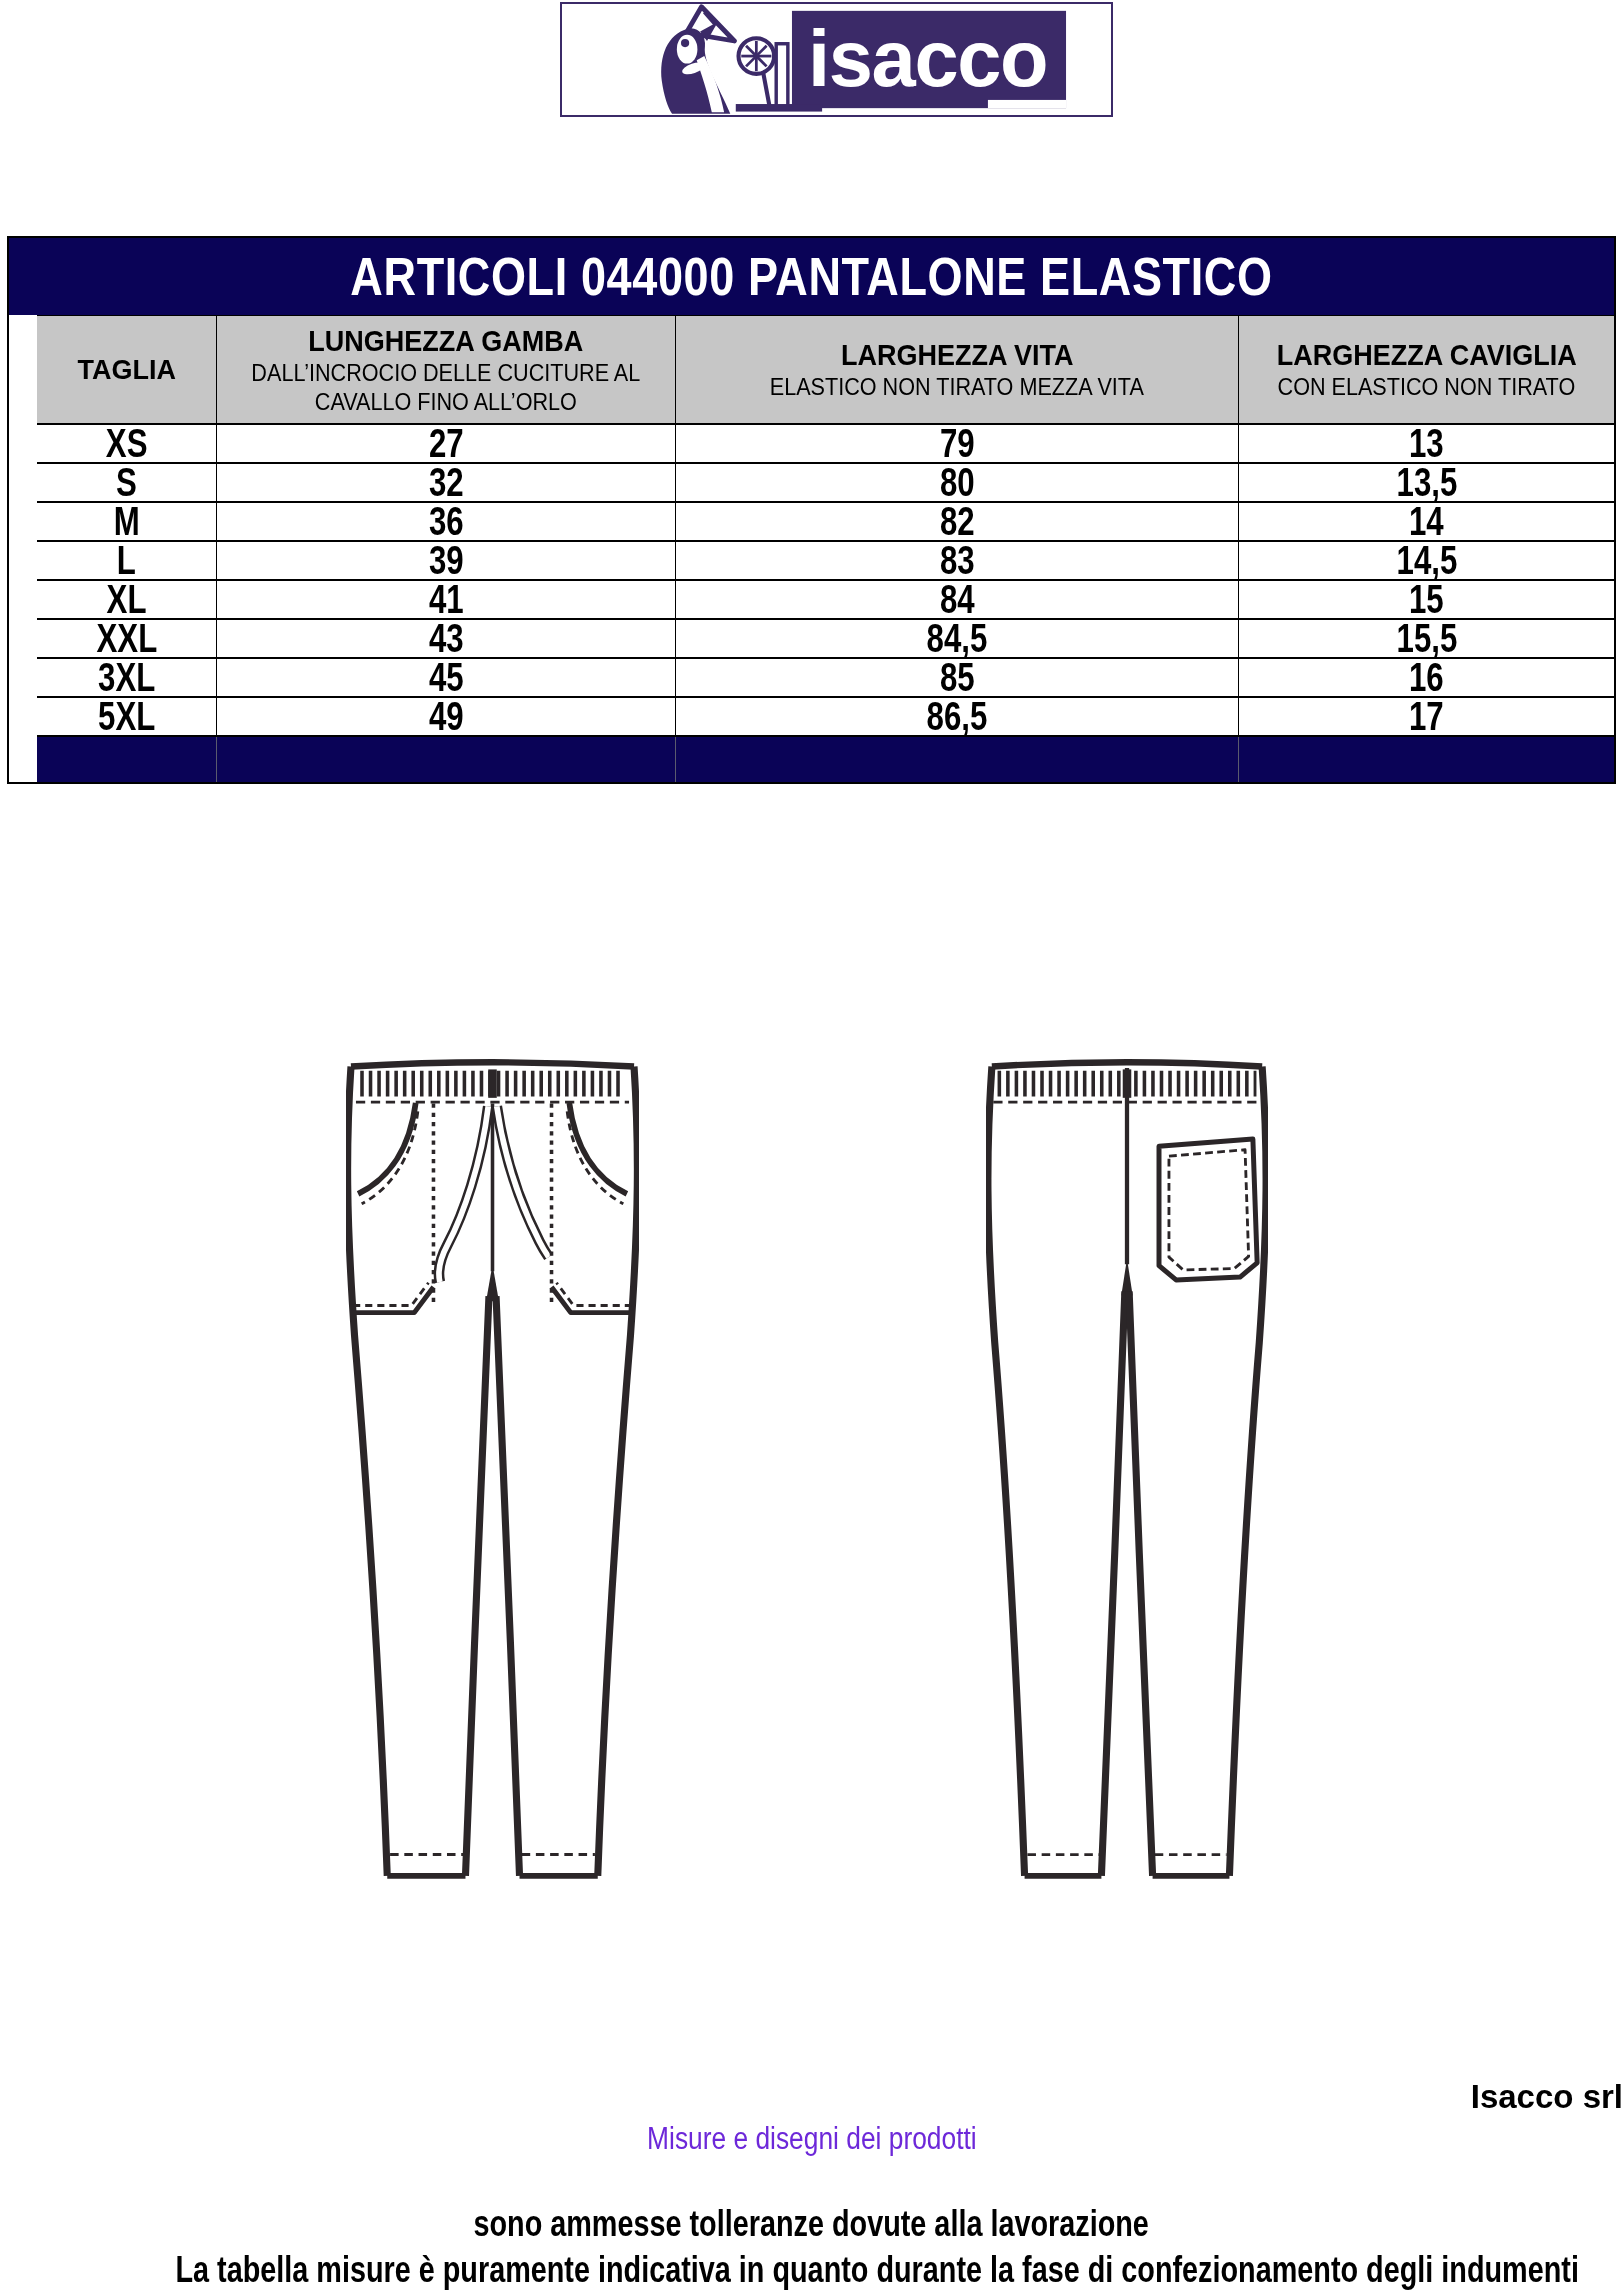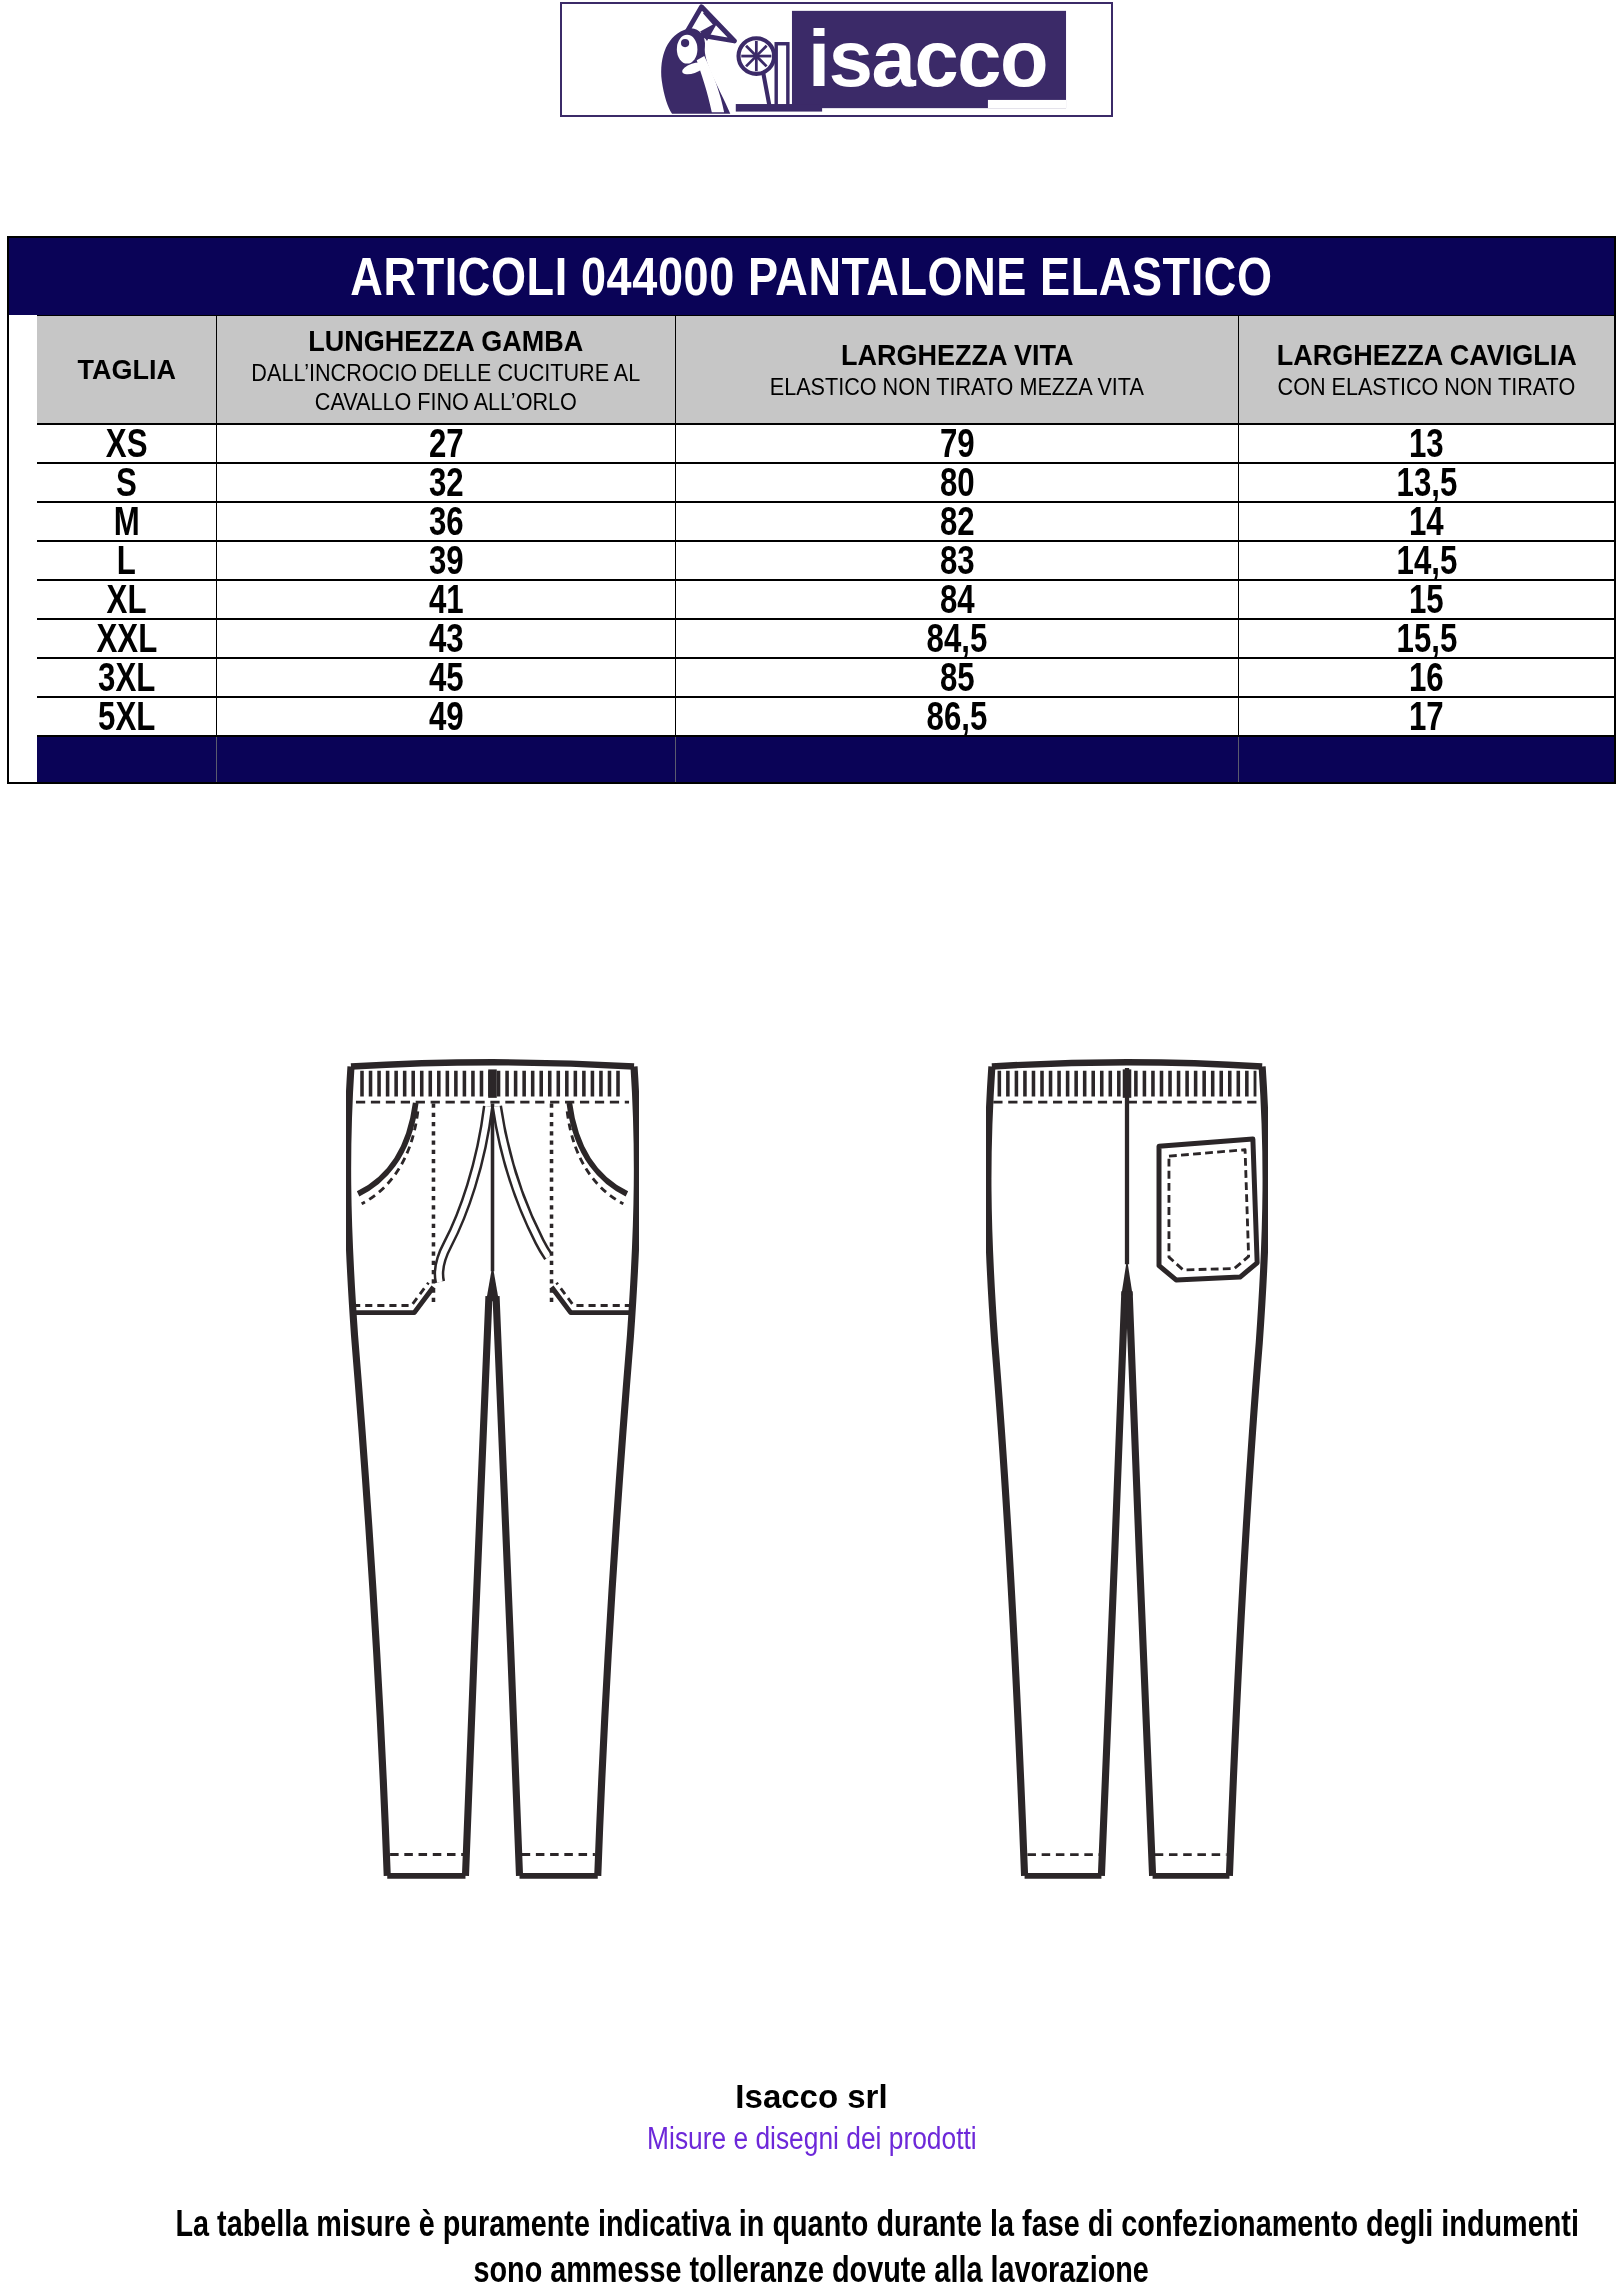--- a/index.html
+++ b/index.html
@@ -38,21 +38,21 @@
   .tfoot .c { border-left:1.4px solid #5a5a6e; }
   .tfoot .c:first-child { border-left:none; }
 
   
   .draw { position:absolute; }
   .draw svg { display:block; width:100%; height:100%; }
   .front-pants { left:346px; top:1058px; width:293px; height:825px; }
   .back-pants  { left:986px; top:1058px; width:282px; height:825px; }
 
   
-  .f-brand { position:absolute; left:0; top:2078px; width:100%; text-align:center;
+  .f-brand { position:absolute; left:0; top:2078px; width:100%; text-align:right;
              font-weight:bold; font-size:33px; color:#000; }
   .f-sub   { position:absolute; left:0; top:2121px; width:100%; text-align:center; font-size:31px; color:#6d28d9; }
   .f-sub span { display:inline-block; transform:scaleX(0.85); }
   .f-disc  { position:absolute; left:0; top:2201px; width:100%; text-align:center;
              font-weight:bold; font-size:36px; line-height:46px; color:#000; }
   .f-disc div span { display:inline-block; transform:scaleX(0.8); white-space:nowrap; }
 </style>
 </head>
 <body>
 
@@ -303,18 +303,18 @@
         <path d="M 257,138 L 364,129 L 369,279 L 349,296 L 277,298 L 257,280 Z" stroke-width="4" stroke-dasharray="11 6"></path>
       </g>
     </svg>
   </div>
 
   <div class="f-brand">Isacco srl</div>
   <div class="f-sub">
     <span>Misure e disegni dei prodotti</span>
   </div>
   <div class="f-disc">
+    <div><span>sono ammesse tolleranze dovute alla lavorazione</span></div>
     <div><span>La tabella misure è puramente indicativa in quanto durante la fase di confezionamento degli indumenti</span></div>
-    <div><span>sono ammesse tolleranze dovute alla lavorazione</span></div>
   </div>
 
 </div>
 
 
 </body></html>

